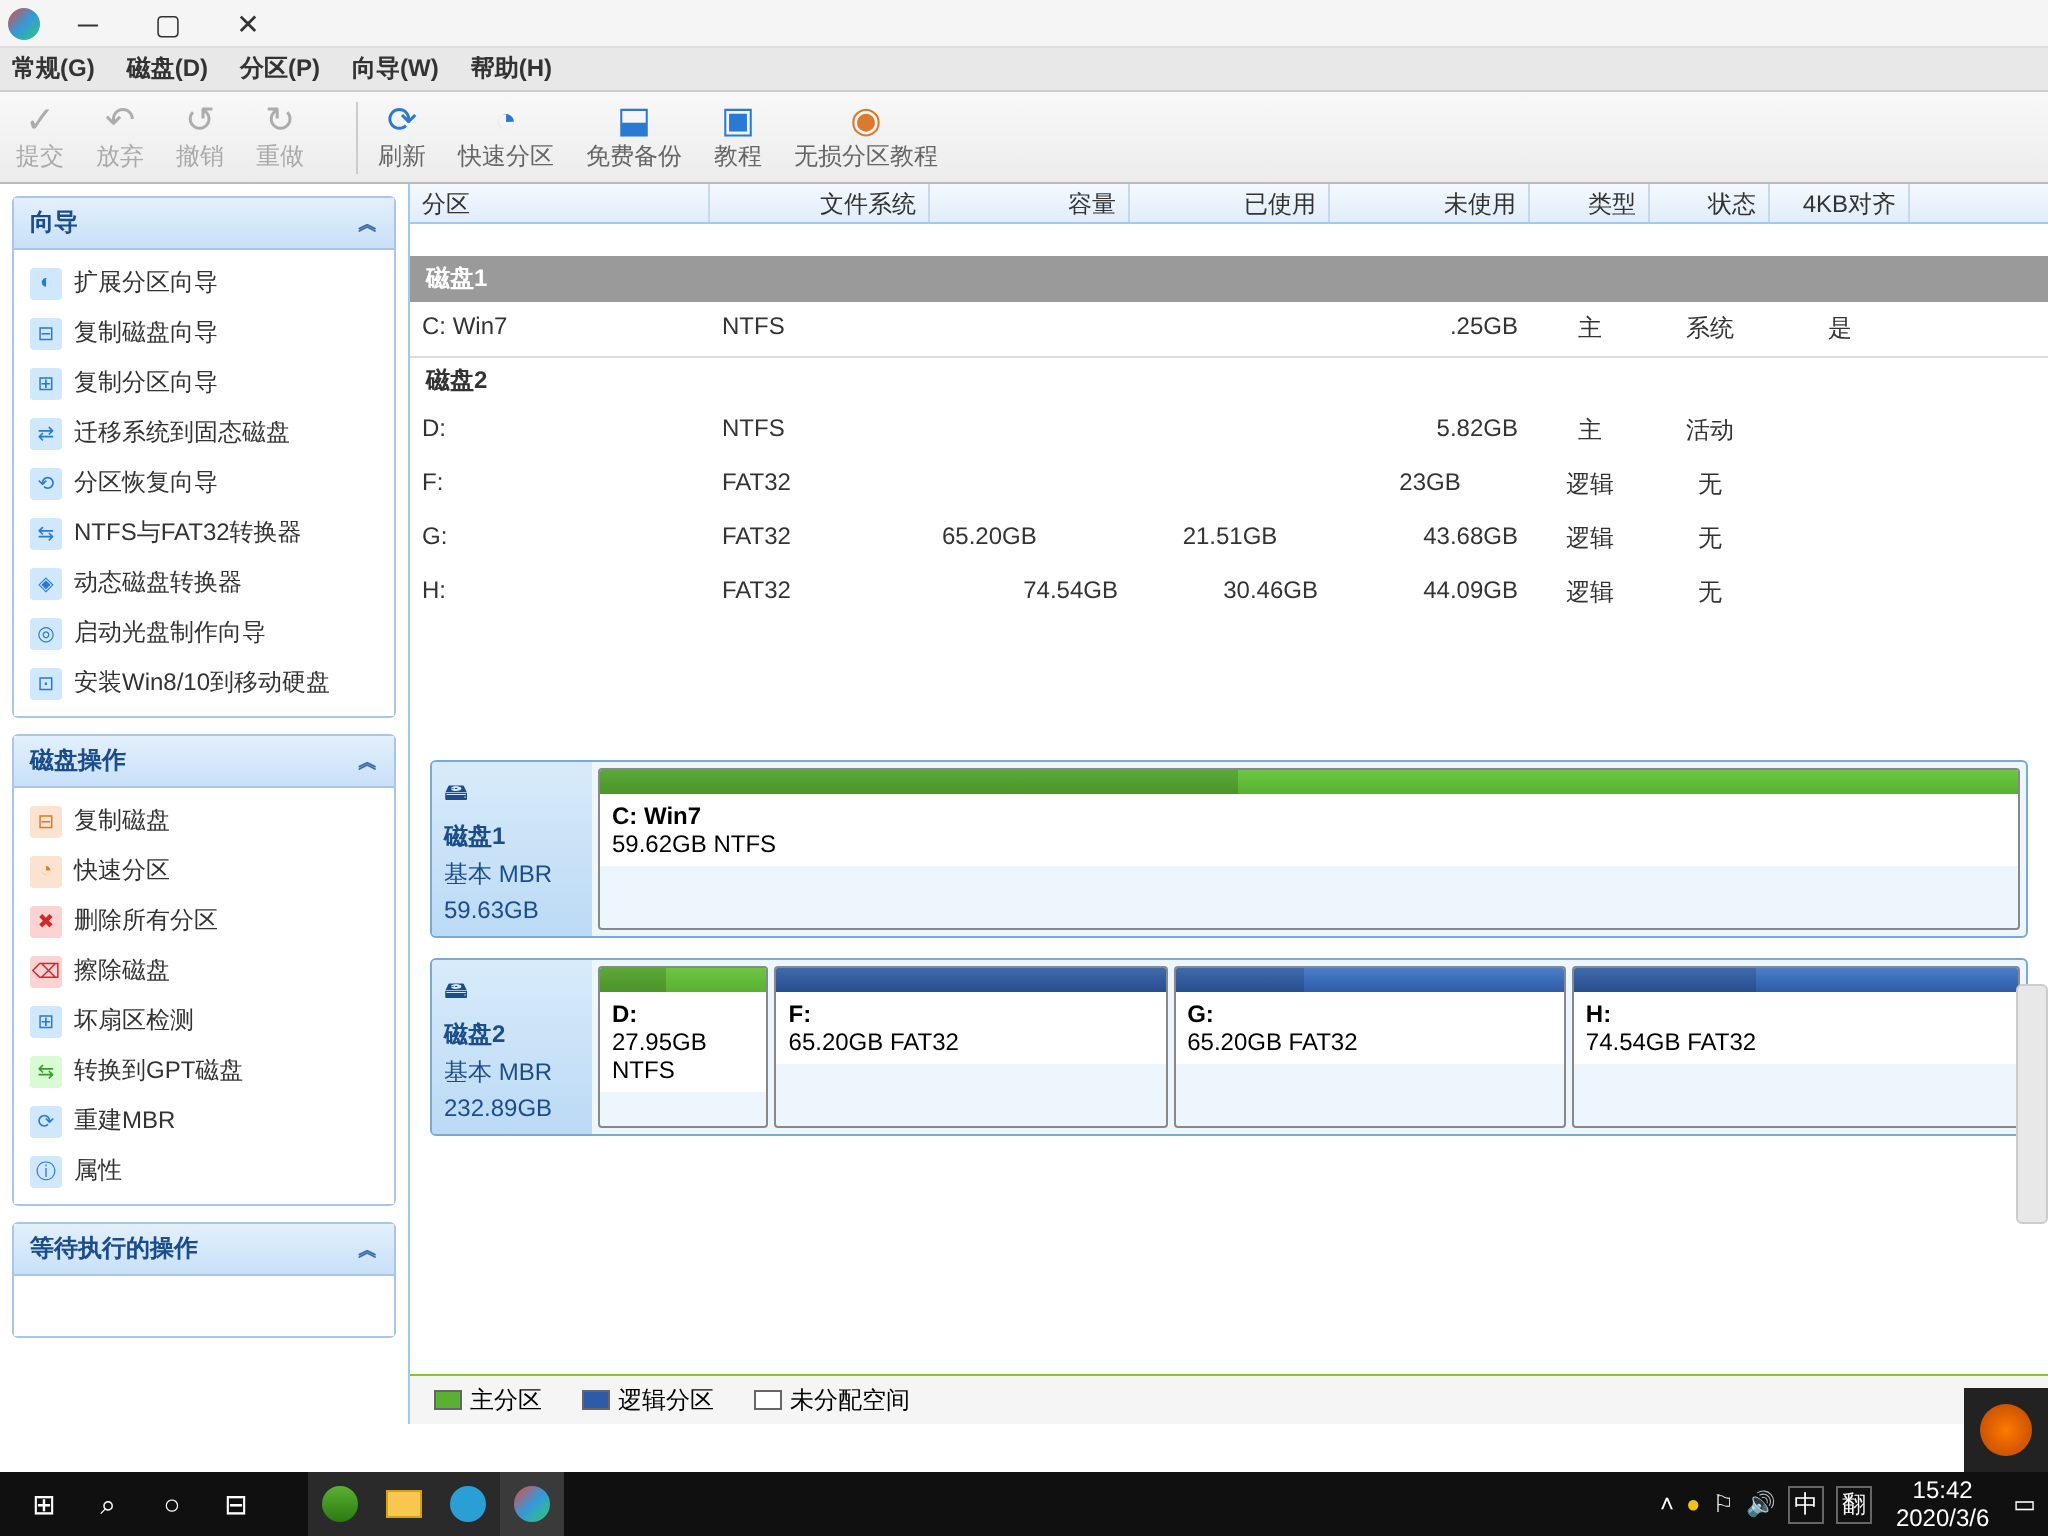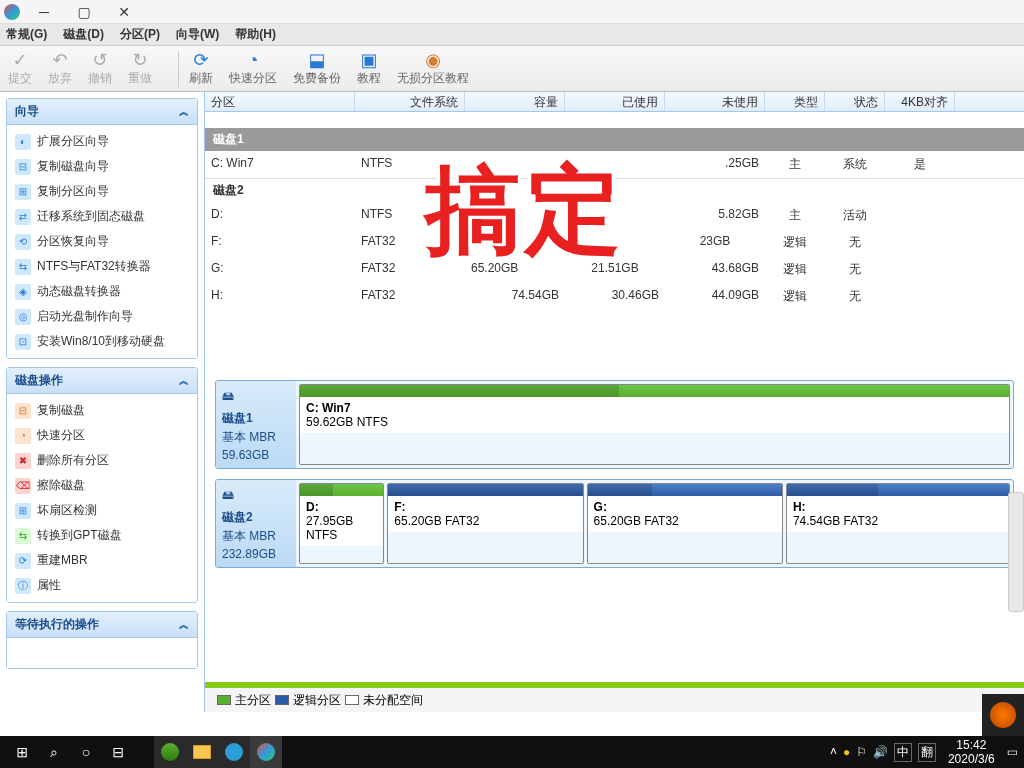--- a/index.html
+++ b/index.html
@@ -37,21 +37,21 @@
 .disk-info { width: 80px; padding: 6px; background: linear-gradient(#d8ebfa,#bbdaf5); display: flex; flex-direction: column; gap: 2px; font-size: 11px; color: #1a4d8a; }
 .disk-info .dname { font-weight: bold; }
 .part-row { flex: 1; display: flex; gap: 3px; padding: 3px; }
 .part { border: 1px solid #888; border-radius: 2px; display: flex; flex-direction: column; overflow: hidden; }
 .part-bar { height: 12px; width: 100%; position: relative; }
 .part-bar.green { background: linear-gradient(#6cc644,#5ab030); }
 .part-bar.blue { background: linear-gradient(#4a7ec9,#2e5ba8); }
 .part-bar .fill { height: 100%; background: rgba(0,0,0,0.15); }
 .part-label { padding: 4px 6px; background: #fff; font-size: 11px; }
 .part-label b { display: block; }
-.legend { height: 22px; border-top: 6px solid #84cc16; display: flex; align-items: center; gap: 4px; padding: 12px 12px; background: #f5f5f5; }
+.legend { height: 22px; border-top: 1px solid #84cc16; display: flex; align-items: center; gap: 20px; padding: 12px 12px; background: #f5f5f5; }
 .legend-item { display: flex; align-items: center; gap: 4px; }
 .legend-sw { width: 14px; height: 10px; border: 1px solid #666; }
 .scrollbar-v { position: absolute; right: 0; top: 400px; width: 16px; height: 120px; background: #e8e8e8; border: 1px solid #ccc; border-radius: 3px; }
 .taskbar { position: absolute; bottom: 0; left: 0; right: 0; height: 32px; background: #101010; display: flex; align-items: center; padding: 0 6px; color: #fff; }
 .tb-btn { width: 32px; height: 32px; display: flex; align-items: center; justify-content: center; color: #fff; font-size: 14px; }
 .tb-spacer { flex: 1; }
 .tb-right { display: flex; align-items: center; gap: 6px; font-size: 11px; }
 .tb-clock { text-align: center; line-height: 1.2; margin: 0 6px; }
 .tray-widget { position: absolute; right: 0; bottom: 32px; width: 42px; height: 42px; background: #222; display: flex; align-items: center; justify-content: center; }
 .tray-widget .sun { width: 26px; height: 26px; border-radius: 50%; background: radial-gradient(circle,#ff7a00,#b84400); }
@@ -269,21 +269,20 @@
           <div class="td" style="width:110px">FAT32</div>
           <div class="td" style="width:100px;text-align:right">74.54GB</div>
           <div class="td" style="width:100px;text-align:right">30.46GB</div>
           <div class="td" style="width:100px;text-align:right">44.09GB</div>
           <div class="td" style="width:60px;text-align:center">逻辑</div>
           <div class="td" style="width:60px;text-align:center">无</div>
           <div class="td" style="width:70px;text-align:center"></div>
         </div>
     </div>
 
-    <div class="overlay-text">搞定</div>
 
     <div class="visual-area" style="margin-top:60px">
       <div class="disk-block">
         <div class="disk-info">
           <span>🖴</span>
           <span class="dname">磁盘1</span>
           <span>基本 MBR</span>
           <span>59.63GB</span>
         </div>
         <div class="part-row">

